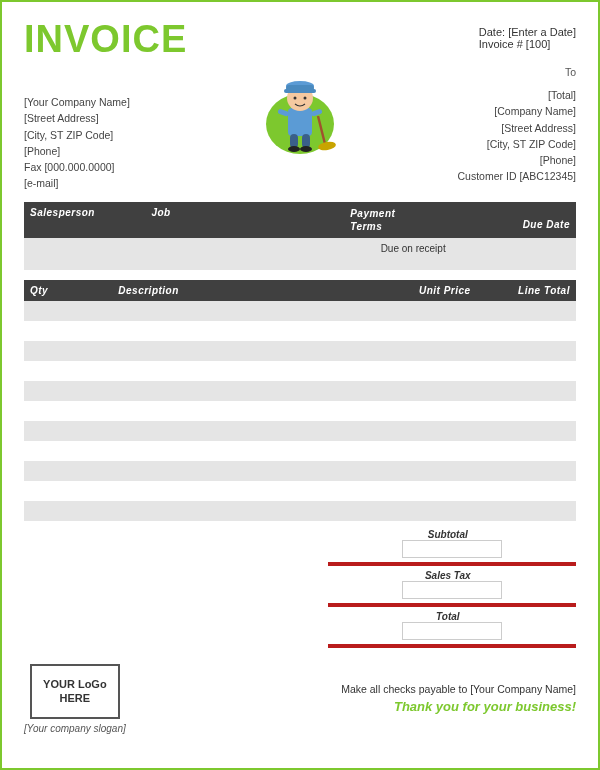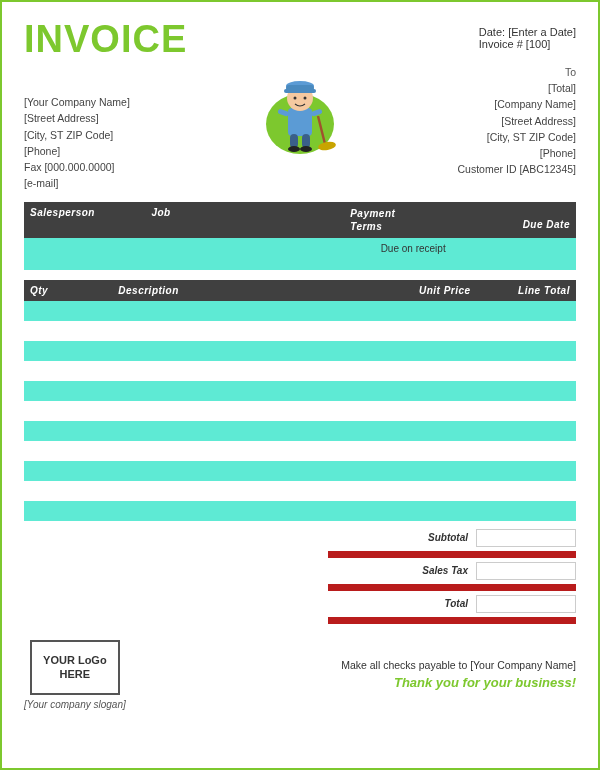--- a/index.html
+++ b/index.html
@@ -66,42 +66,42 @@
     }
     .address-right-block {
       text-align: right;
       font-size: 10.5px;
       color: #444;
       line-height: 1.55;
     }
     .to-label {
       font-size: 10.5px;
       color: #555;
-      margin-bottom: 2px;
+      margin-bottom: 9px;
     }
     
     .green-header {
       background: #404040;
       display: flex;
       width: 100%;
     }
     .green-header .col {
       font-size: 10px;
       color: #fff;
       font-style: italic;
       padding: 5px 6px;
       font-weight: bold;
       letter-spacing: 0.5px;
     }
     
     .table-row {
       display: flex;
       width: 100%;
     }
-    .table-row.even { background: #5eead4; }
+    .table-row.even { background: #e5e5e5; }
     .table-row.odd { background: #fff; }
     .table-row .col {
       font-size: 10px;
       padding: 5px 6px;
       min-height: 20px;
       color: #333;
     }
     
     .col-salesperson { width: 22%; }
     .col-job { width: 36%; }
@@ -122,22 +122,23 @@
       justify-content: flex-end;
       margin-top: 4px;
     }
     .totals-table {
       width: 45%;
     }
     .totals-row {
       display: flex;
       justify-content: space-between;
       align-items: center;
-      border-bottom: 7px solid #b91c1c;
+      border-bottom: 4px solid #b91c1c;
       padding: 4px 0;
+      flex-direction: column;
     }
     .totals-label {
       font-size: 10px;
       font-weight: bold;
       font-style: italic;
       color: #333;
       text-align: right;
       padding-right: 8px;
       flex: 1;
     }

